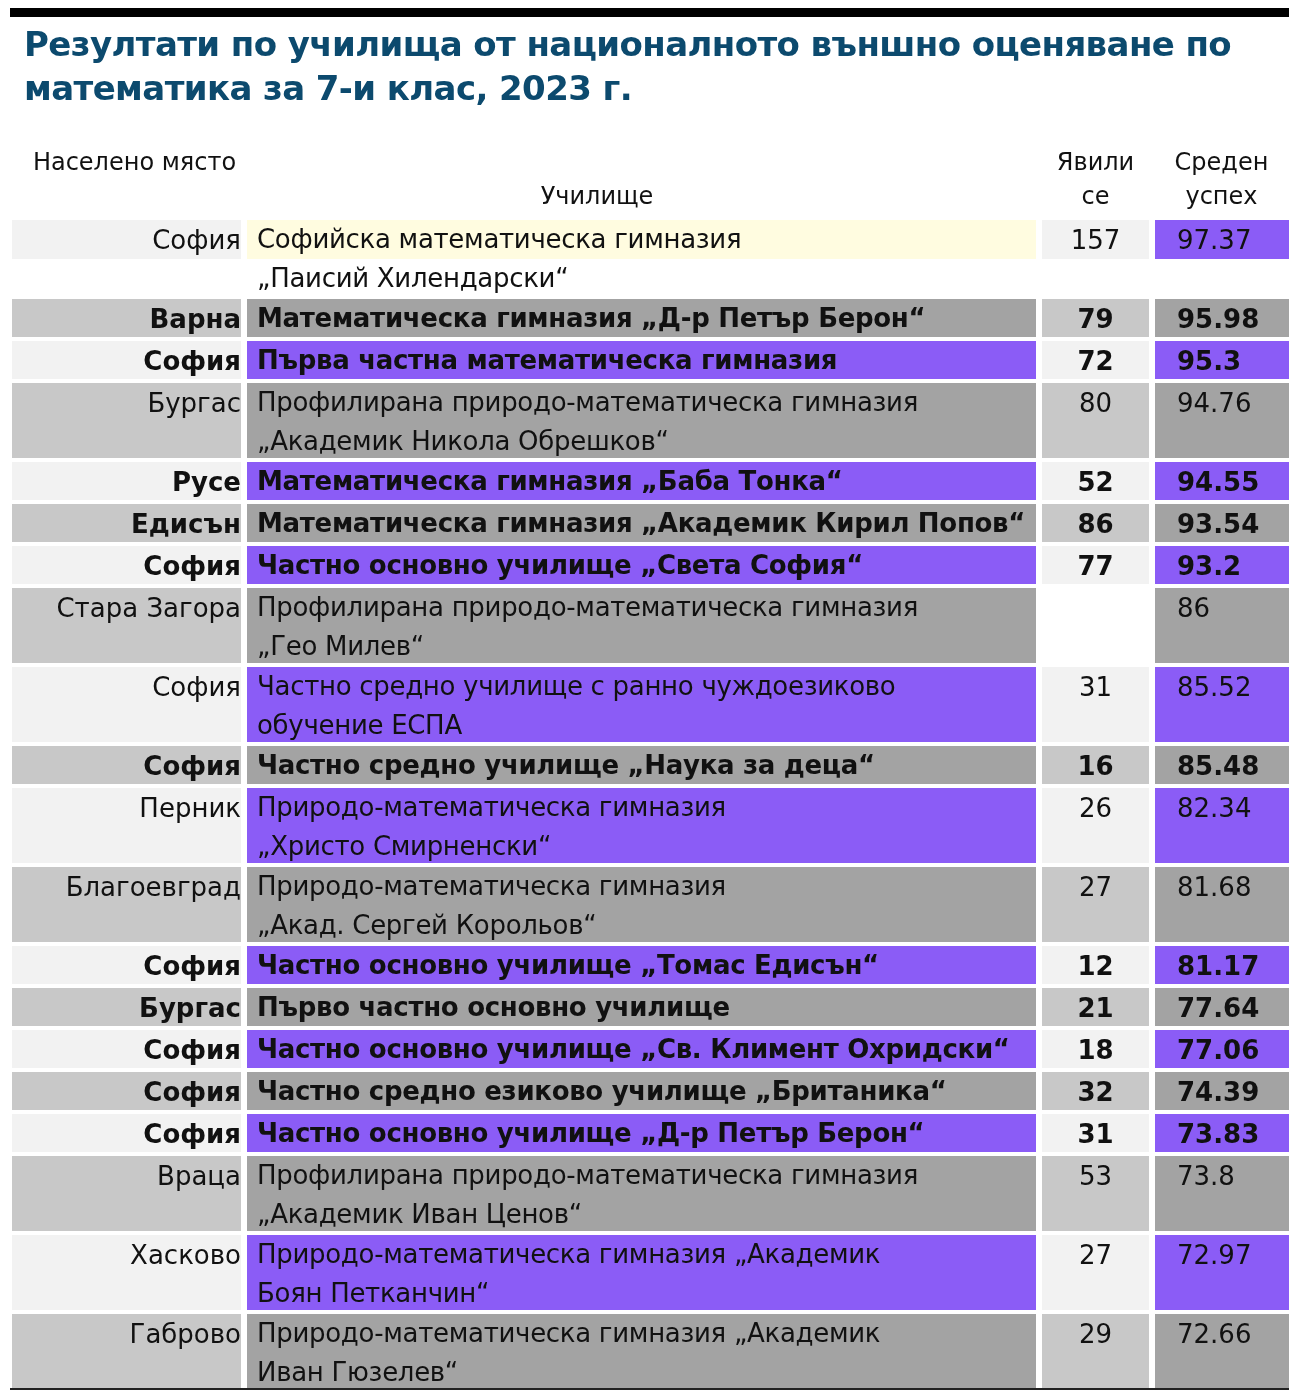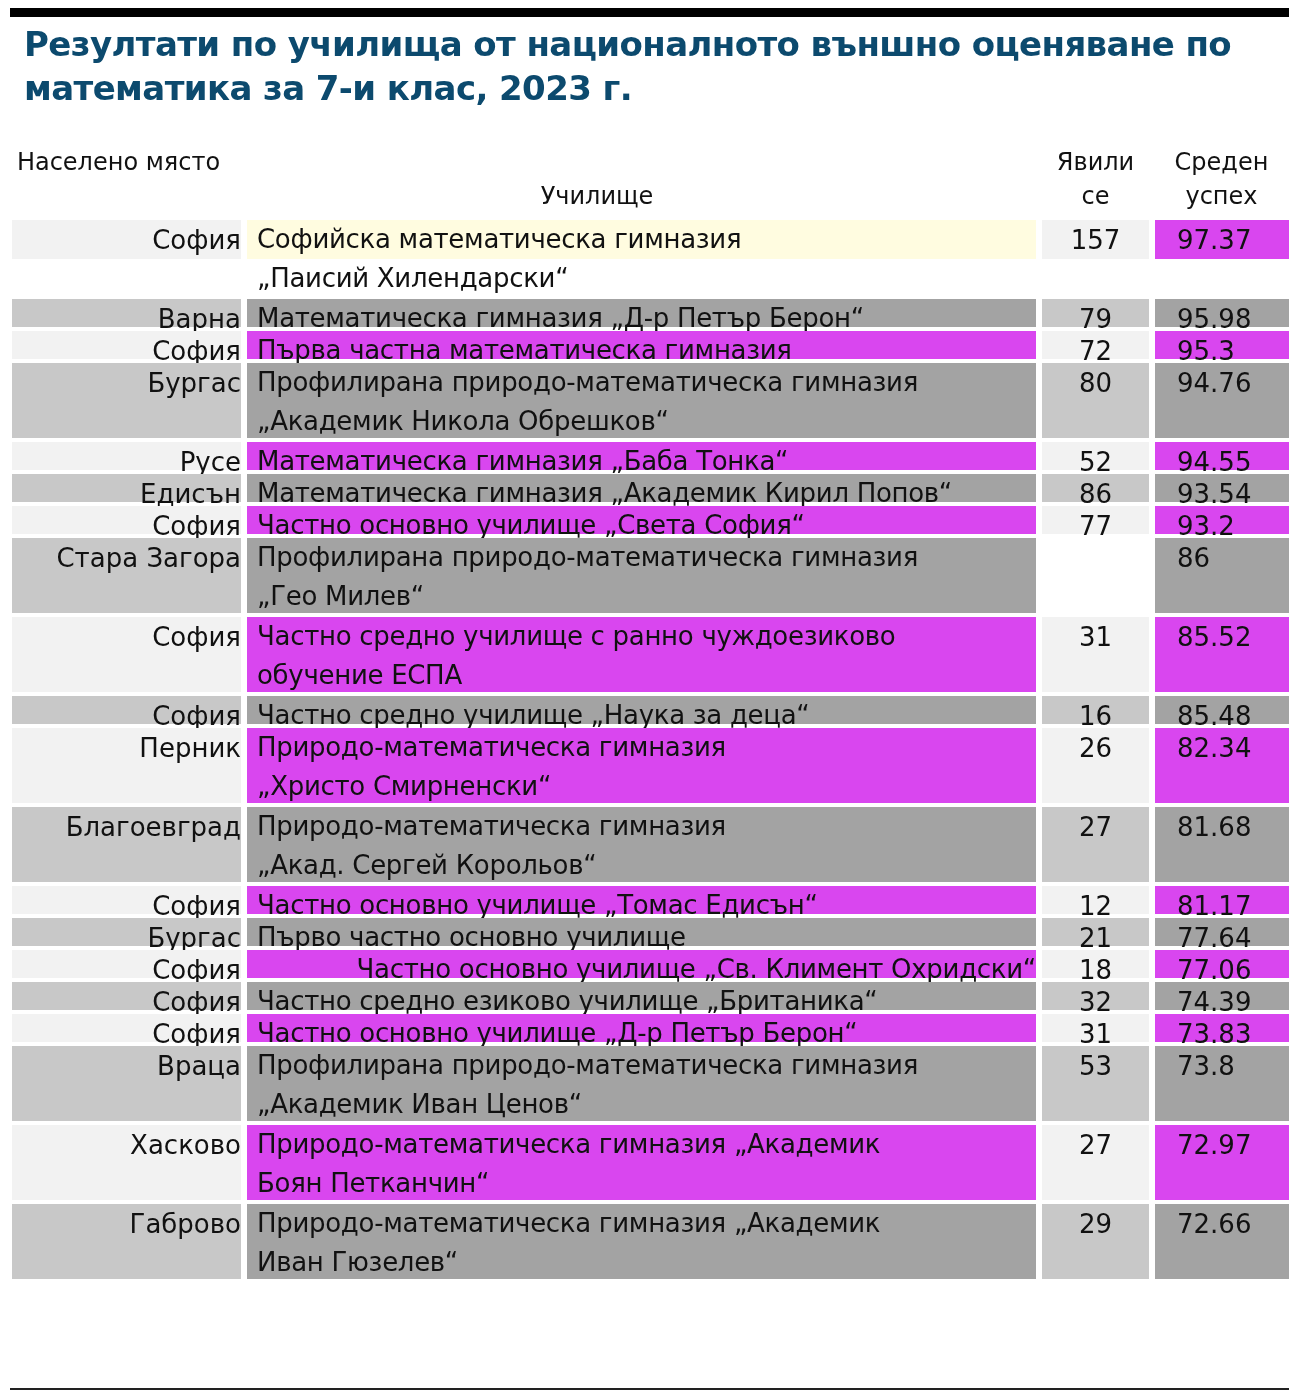--- a/index.html
+++ b/index.html
@@ -2,36 +2,36 @@
 <html><head>
 <meta charset="utf-8">
 <style>
   html, body { margin: 0; padding: 0; background: #ffffff; }
   body { width: 1294px; height: 1400px; position: relative; overflow: hidden;
          font-family: "DejaVu Sans", "Liberation Sans", sans-serif; color: #111; }
   .top-rule { position: absolute; left: 10px; top: 8px; width: 1279px; height: 9px; background: #000; }
   .title { position: absolute; left: 24px; top: 22px; width: 1250px; font-weight: bold;
            font-size: 34px; line-height: 44px; letter-spacing: -0.6px; color: #0c4a6e; margin: 0; }
   .hdr { position: absolute; font-size: 24px; line-height: 34px; text-align: center; color: #111; }
-  .hdr-city { left: 4px; top: 145px; width: 229px; }
+  .hdr-city { left: 20px; top: 145px; width: 229px; }
   .hdr-school { left: 247px; top: 179px; width: 700px; }
   .hdr-count { left: 1042px; top: 145px; width: 107px; }
   .hdr-score { left: 1155px; top: 145px; width: 133px; }
   #table { position: absolute; left: 12px; top: 220px; width: 1277px; }
   .row { position: relative; margin-bottom: 4px; }
   .cell { position: absolute; top: 0; bottom: 0; box-sizing: border-box; font-size: 26px; line-height: 39px; }
   .c-city { left: 0; width: 229px; text-align: right; white-space: nowrap; padding-top: 1px; }
   .c-school { left: 235px; width: 789px; padding-left: 10px; letter-spacing: -0.3px; }
   .c-count { left: 1030px; width: 107px; text-align: center; padding-top: 1px; }
   .c-score { left: 1143px; width: 134px; padding-left: 22px; padding-top: 1px; }
   .row.light .c-city, .row.light .c-count { background: #f2f2f2; }
-  .row.light .c-school, .row.light .c-score { background: #d946ef; }
+  .row.light .c-school, .row.light .c-score { background: #8b5cf6; }
   .row.dark .c-city, .row.dark .c-count { background: #c8c8c8; }
   .row.dark .c-school, .row.dark .c-score { background: #a3a3a3; }
-  .row.h1 { height: 28px; }
+  .row.h1 { height: 38px; font-weight: bold; }
   .row.h2 { height: 75px; }
   .row.first { height: 75px; }
   .row.first .cell { bottom: auto; height: 39px; }
   .row.first .c-school { height: 75px; background: linear-gradient(#fffce0 0, #fffce0 39px, #ffffff 39px); }
   .bottom-rule { position: absolute; left: 10px; top: 1388px; width: 1279px; height: 2px; background: #222; }
 </style>
 </head>
 <body>
 
 <div class="top-rule"></div>
@@ -156,21 +156,21 @@
       <div class="cell c-city">Бургас</div>
       <div class="cell c-school">
         <div>Първо частно основно училище</div>
       </div>
       <div class="cell c-count">21</div>
       <div class="cell c-score">77.64</div>
     </div>
     <div class="row light h1">
       <div class="cell c-city">София</div>
       <div class="cell c-school">
-        <div style="white-space: nowrap; text-align: right;">Частно основно училище „Св. Климент Охридски“</div>
+        <div style="white-space: nowrap;">Частно основно училище „Св. Климент Охридски“</div>
       </div>
       <div class="cell c-count">18</div>
       <div class="cell c-score">77.06</div>
     </div>
     <div class="row dark h1">
       <div class="cell c-city">София</div>
       <div class="cell c-school">
         <div style="white-space: nowrap;">Частно средно езиково училище „Британика“</div>
       </div>
       <div class="cell c-count">32</div>

